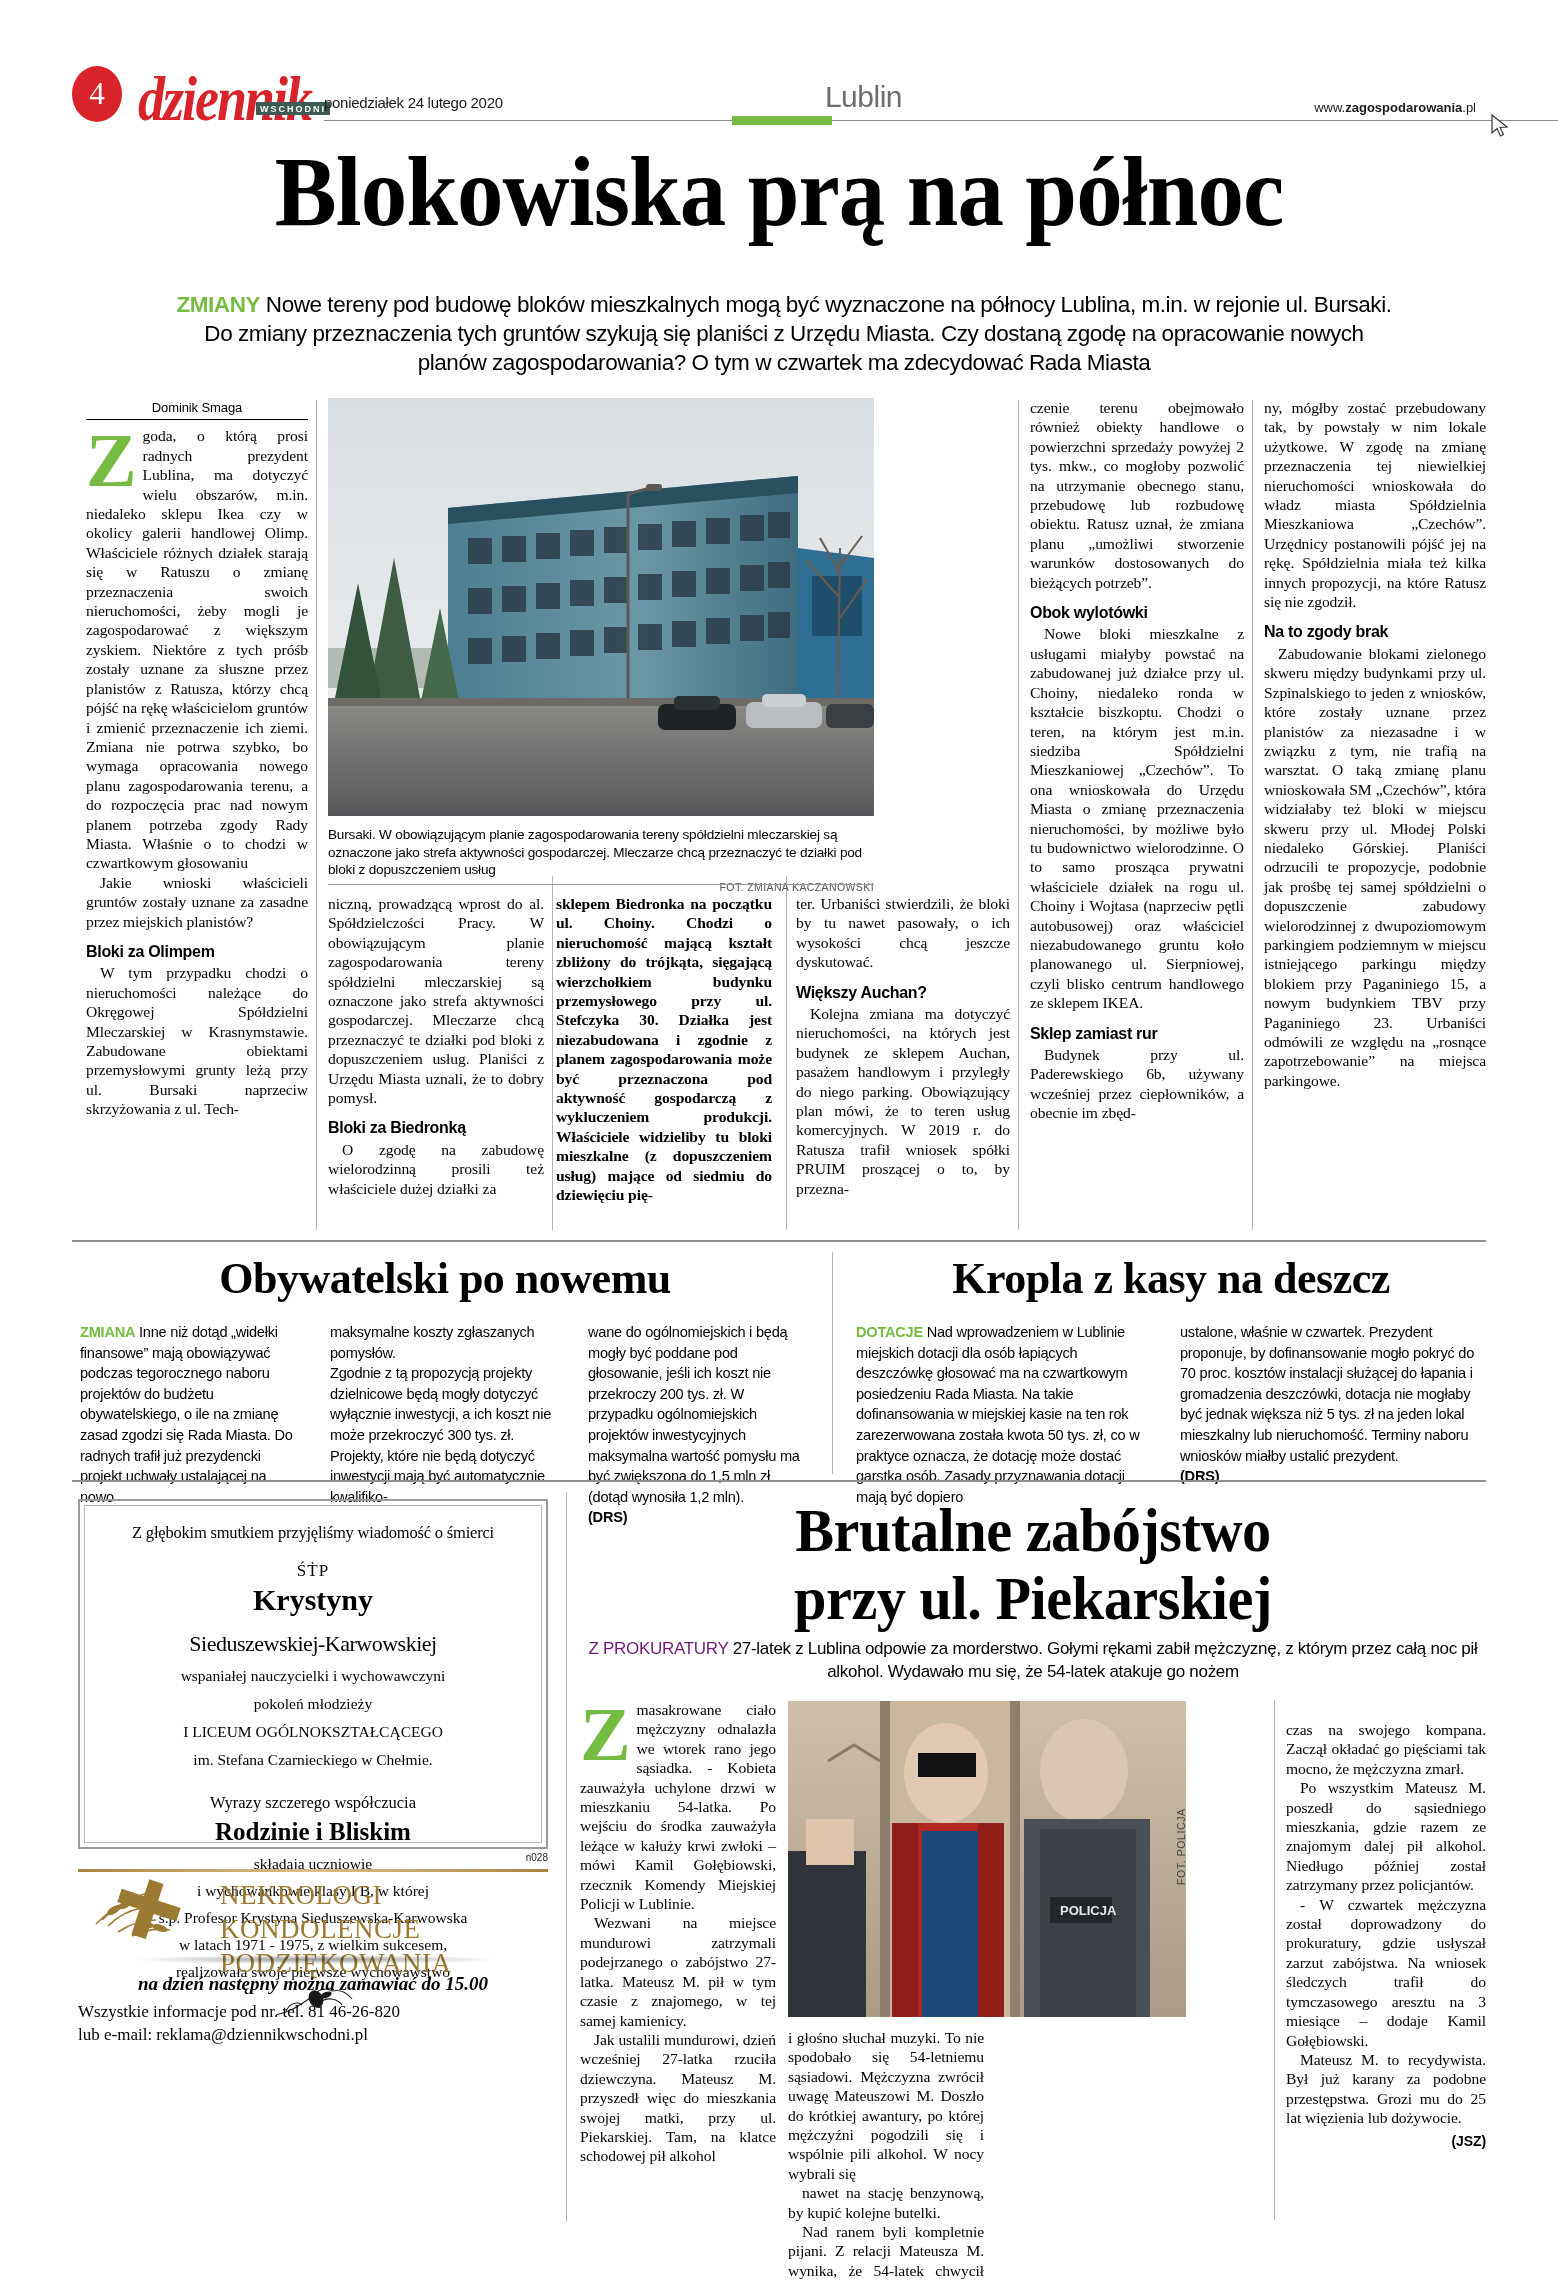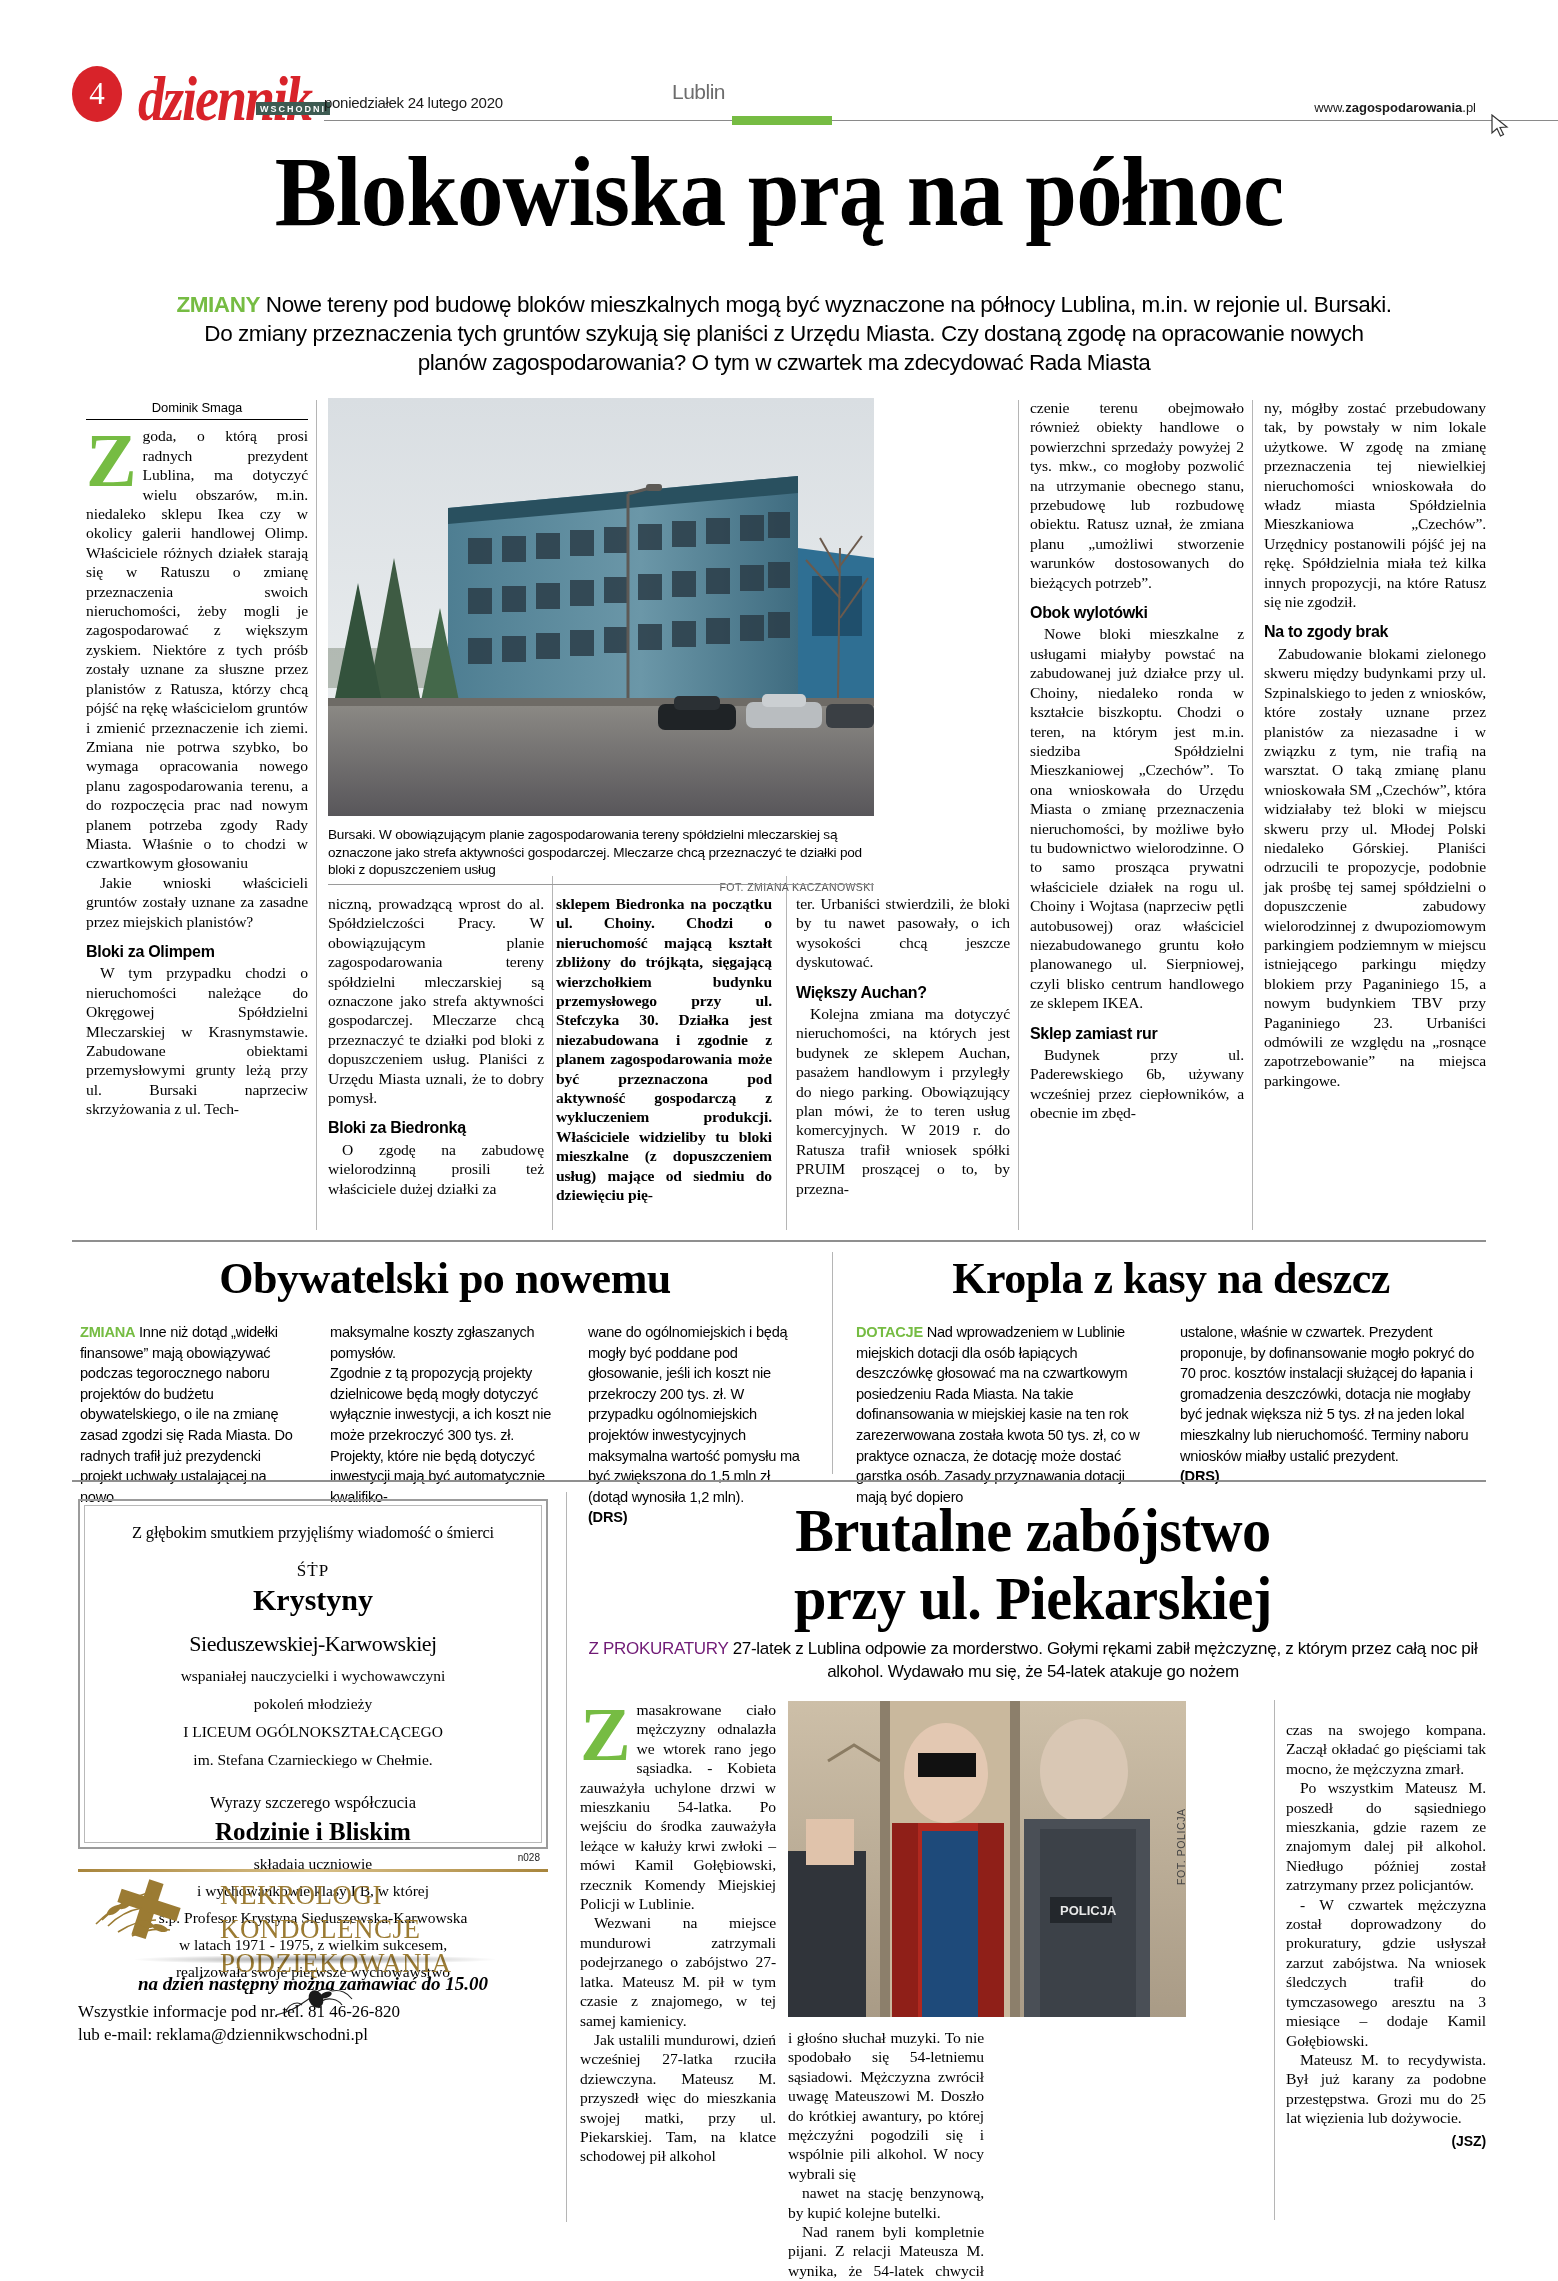--- a/index.html
+++ b/index.html
@@ -10,22 +10,22 @@
   .masthead{position:absolute;left:72px;top:62px;width:1414px;height:72px;}
   .pagenum-badge{position:absolute;left:0;top:4px;width:50px;height:56px;border-radius:50%;background:#d8232a;color:#fff;
       font-family:"Liberation Serif",serif;font-size:31px;line-height:56px;text-align:center;font-weight:400;}
   .logo{position:absolute;left:66px;top:0px;color:#d8232a;font-family:"Liberation Serif",serif;font-weight:bold;
       font-size:54px;letter-spacing:-2px;line-height:62px;font-style:italic;transform:scaleY(1.18);transform-origin:left top;}
   .logo-sub{position:absolute;left:184px;top:40px;background:#3d5b52;color:#fff;font-family:"Liberation Sans",sans-serif;
       font-size:9px;letter-spacing:2px;padding:2px 4px 1px 4px;font-weight:bold;}
   .issue-date{position:absolute;left:252px;top:32px;font-family:"Liberation Sans",sans-serif;font-size:15px;color:#1a1a1a;
       letter-spacing:-0.3px;}
   .head-rule{position:absolute;left:252px;top:58px;width:1234px;height:1px;background:#8a8a8a;}
-  .section-name{position:absolute;left:600px;top:18px;width:230px;text-align:left;font-family:"Liberation Sans",sans-serif;
-      font-size:21px;color:#6d6d6d;letter-spacing:-0.5px;}
+  .section-name{position:absolute;left:600px;top:18px;width:230px;text-align:right;font-family:"Liberation Sans",sans-serif;
+      font-size:30px;color:#6d6d6d;letter-spacing:-0.5px;}
   .section-underline{position:absolute;left:660px;top:54px;width:100px;height:9px;background:#76bc43;}
   .site-url{position:absolute;right:10px;top:38px;font-family:"Liberation Sans",sans-serif;font-size:13px;color:#1a1a1a;}
   .site-url b{font-weight:bold;}
   .cursor{position:absolute;right:-4px;top:52px;width:0;height:0;}
   .cursor svg{position:absolute;left:0;top:0;}
 
   
   .main-headline{position:absolute;left:72px;top:140px;width:1414px;text-align:center;
       font-family:"Liberation Serif",serif;font-weight:bold;font-size:100px;line-height:104px;letter-spacing:-1px;
       transform:scaleX(0.93);transform-origin:center top;}
@@ -65,21 +65,21 @@
   .obit-inner{position:absolute;left:0;right:0;top:0;bottom:0;text-align:center;font-family:"Liberation Serif",serif;}
   .obit-l1{margin-top:22px;font-size:16.5px;letter-spacing:-0.2px;}
   .obit-sp{margin-top:18px;font-size:17px;letter-spacing:1px;}
   .obit-name1{font-size:30px;font-weight:bold;margin-top:2px;}
   .obit-name2{font-size:22px;font-weight:normal;margin-top:14px;letter-spacing:-0.5px;}
   .obit-role{font-size:15.5px;margin-top:9px;line-height:19px;}
   .obit-cond{font-size:16.5px;margin-top:24px;}
   .obit-fam{font-size:25px;font-weight:bold;margin-top:5px;}
   .obit-from{font-size:15.5px;margin-top:8px;line-height:19px;}
   .obit-flower{margin-top:4px;}
-  .obit-code{position:absolute;left:70px;top:1852px;width:470px;text-align:right;font-family:"Liberation Sans",sans-serif;
+  .obit-code{position:absolute;left:78px;top:1852px;width:470px;text-align:right;font-family:"Liberation Sans",sans-serif;
       font-size:10px;color:#222;}
 
   .nekro-rule{position:absolute;left:78px;top:1869px;width:470px;height:3px;
       background:linear-gradient(to right,#a8853c,#d9c089,#a8853c);}
   .nekro-title{position:absolute;left:220px;top:1878px;width:330px;color:#9b7b33;font-family:"Liberation Serif",serif;
       font-size:27px;line-height:34px;letter-spacing:0.5px;}
   .nekro-cross{position:absolute;left:88px;top:1876px;width:130px;height:66px;}
   .nekro-shadow{position:absolute;left:135px;top:1955px;width:360px;height:9px;
       background:radial-gradient(ellipse at center,rgba(0,0,0,0.40),rgba(0,0,0,0) 72%);}
   .nekro-deadline{position:absolute;left:78px;top:1973px;width:470px;text-align:center;font-family:"Liberation Serif",serif;

